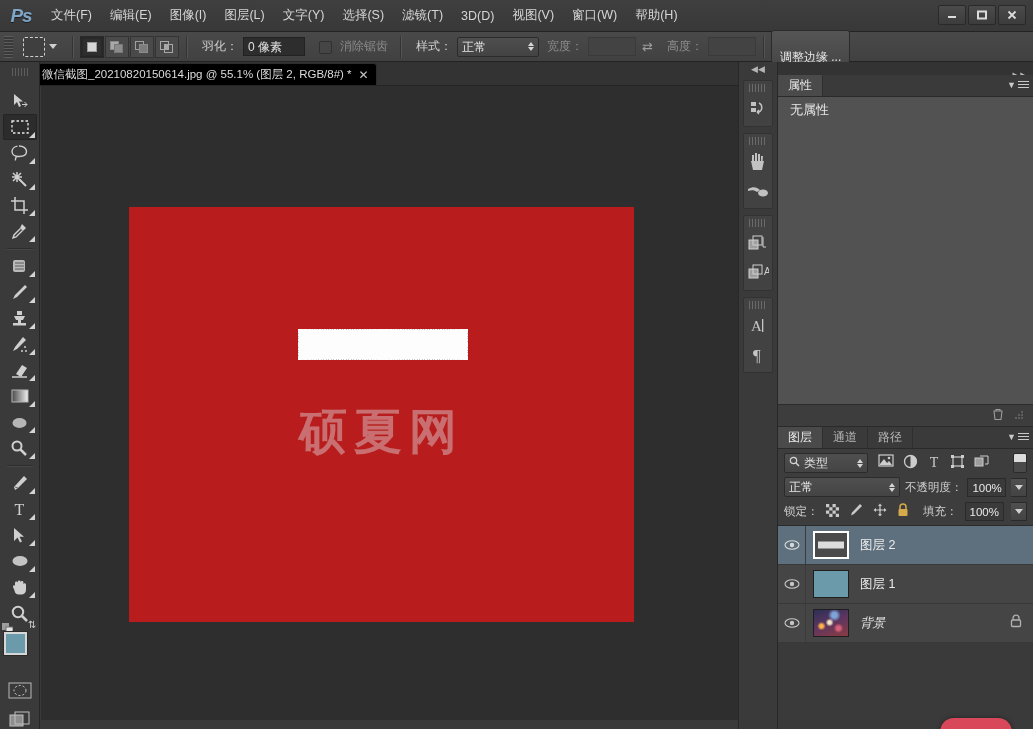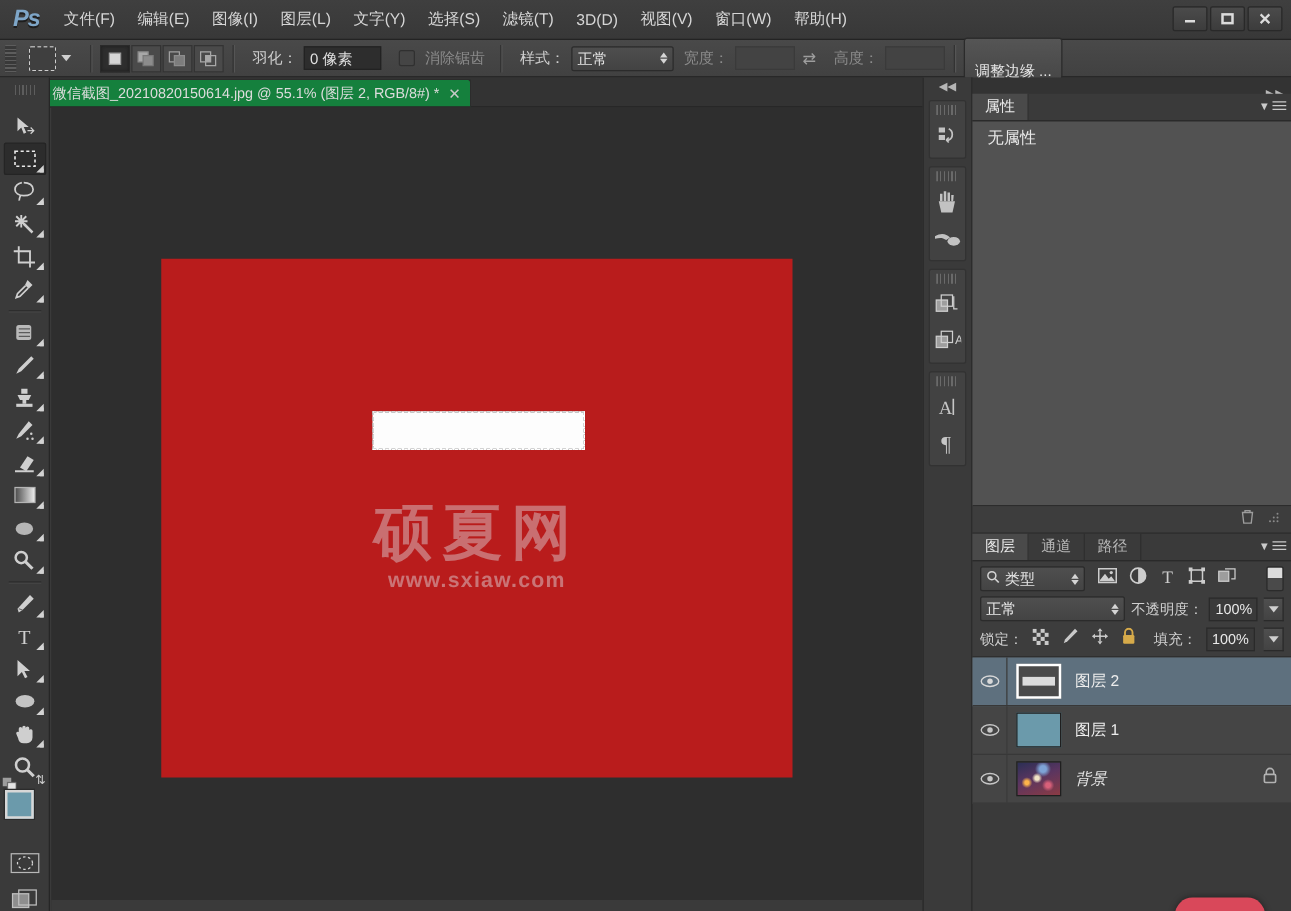--- a/index.html
+++ b/index.html
@@ -104,21 +104,21 @@
   .tabbar {
     position: absolute; left: 0; top: 62px; width: 1033px; height: 24px;
     background: #333; border-bottom: 1px solid #242424; display: flex; align-items: flex-end;
   }
   .tab-collapse {
     width: 24px; height: 16px; margin: 0 4px 4px 6px;
     color: #b9b9b9; font-size: 10px; display: flex; align-items: center; justify-content: center;
     background: #434343; border: 1px solid #2d2d2d; border-radius: 2px;
   }
   .doc-tab {
-    height: 22px; background: #15803d; border: 1px solid #2c2c2c; border-bottom: none;
+    height: 22px; background: #000000; border: 1px solid #2c2c2c; border-bottom: none;
     border-radius: 3px 3px 0 0; display: flex; align-items: center; gap: 7px;
     padding: 0 7px; color: #dcdcdc; font-size: 11.5px; white-space: nowrap;
   }
   .tab-close { color: #c9c9c9; font-size: 12px; line-height: 1; }
   .tabbar-right-collapse {
     position: absolute; right: 5px; bottom: 4px; color: #b9b9b9; font-size: 10px;
   }
 
   
   .toolbar {
@@ -596,21 +596,20 @@
           <rect x="6" y="1" width="14" height="12" fill="none" stroke="#c0c0c0"></rect>
         </svg>
       <span class="tri" style="right:4px;bottom:3px"></span>
     </div>
   </div>
 
   <div class="canvas-area">
     <div class="artboard">
       <div class="watermark">
         <div class="wm-cn">硕夏网</div>
-        <div class="wm-url">www.sxiaw.com</div>
       </div>
       <div class="selection-rect"></div>
     </div>
   </div>
   <div class="status-strip"></div>
 
   <div class="icon-dock">
     <div class="dock-collapse">◀◀</div>
 
     <div class="dock-group">

